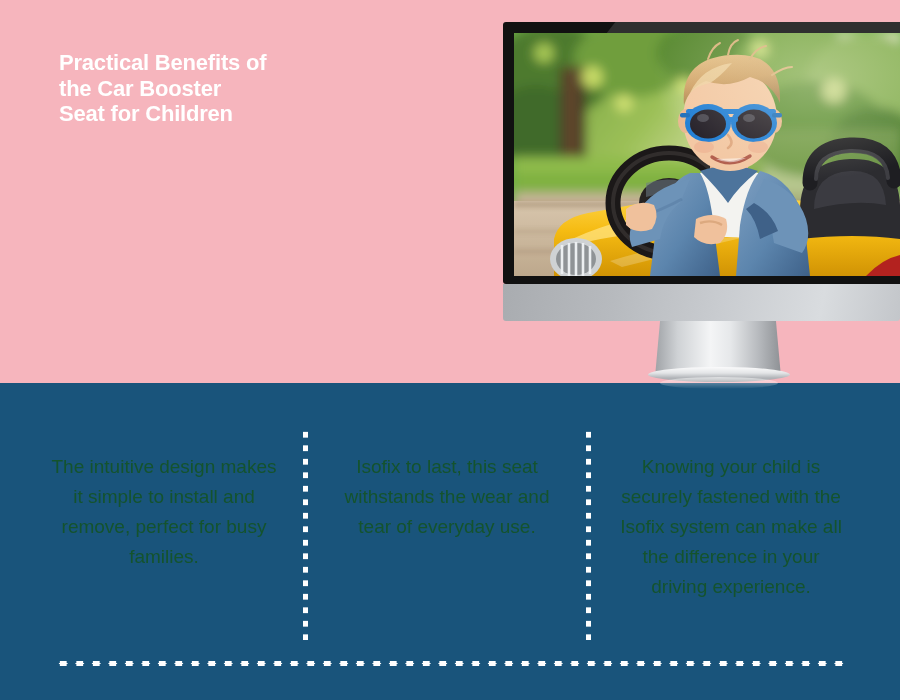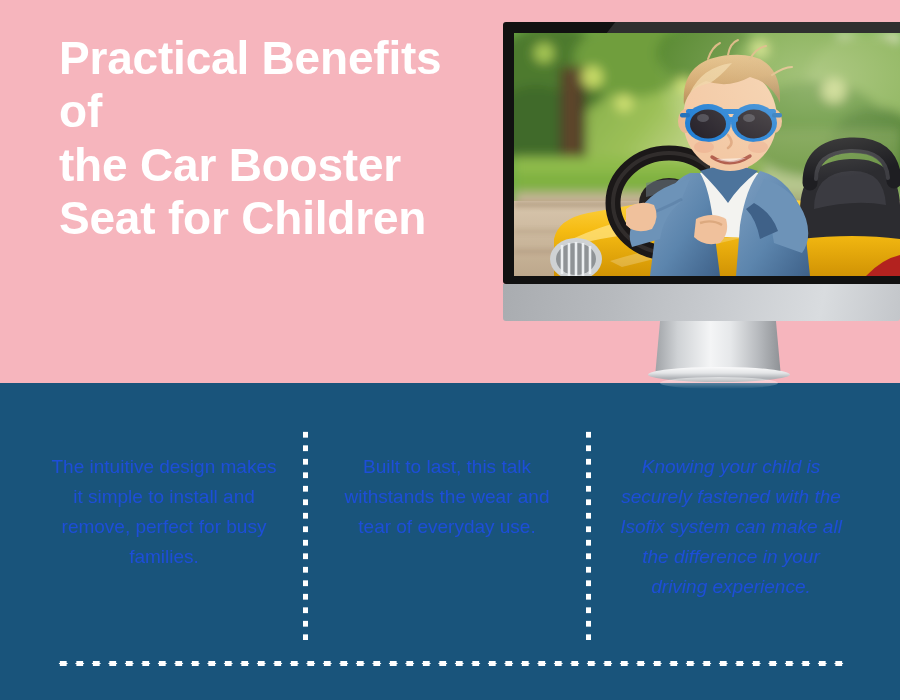--- a/index.html
+++ b/index.html
@@ -28,24 +28,24 @@
     position: absolute;
     left: 0; top: 383px;
     width: 900px; height: 317px;
     background: #19547b;
   }
 
   
   .headline {
     position: absolute;
     left: 59px;
-    top: 32px;
+    top: 50px;
     width: 420px;
     color: #ffffff;
-    font-size: 46px;
+    font-size: 22px;
     line-height: 1.16;
     font-weight: 700;
     letter-spacing: -0.2px;
     white-space: pre-line;
   }
   .subhead {
     position: absolute;
     left: 59px;
     top: 214px;
     width: 414px;
@@ -119,29 +119,29 @@
     width: 118px;
     height: 12px;
     border-radius: 50%;
     background: linear-gradient(180deg, rgba(255,255,255,0.55) 0%, rgba(255,255,255,0) 100%);
   }
 
   
   .col {
     position: absolute;
     top: 452px;
-    color: #1d4ed8;
+    color: #14532d;
     font-size: 19px;
     line-height: 1.58;
     text-align: center;
     font-weight: 400;
   }
   .col-1 { left: 46px;  width: 236px; }
   .col-2 { left: 330px; width: 234px; }
-  .col-3 { left: 612px; width: 238px; font-style: italic; }
+  .col-3 { left: 612px; width: 238px; }
 
   
   .vdots {
     position: absolute;
     top: 428px;
     width: 5px;
     height: 212px;
     background-image: radial-gradient(circle, #ffffff 45%, rgba(255,255,255,0) 46%);
     background-size: 5px 13.5px;
     background-repeat: repeat-y;
@@ -364,21 +364,21 @@
     </div>
 
     <div class="monitor-chin"></div>
     <div class="stand-neck"></div>
     <div class="stand-base"></div>
     <div class="stand-reflection"></div>
   </div>
 
   <div class="col col-1">The intuitive design makes it simple to install and remove, perfect for busy families.</div>
 
-  <div class="col col-2">Built to last, this talk withstands the wear and tear of everyday use.</div>
+  <div class="col col-2">Isofix to last, this seat withstands the wear and tear of everyday use.</div>
 
   <div class="col col-3">Knowing your child is securely fastened with the Isofix system can make all the difference in your driving experience.</div>
 
   <div class="vdots vdots-1"></div>
   <div class="vdots vdots-2"></div>
   <div class="hdots"></div>
 
 </div>
 
 </body></html>

